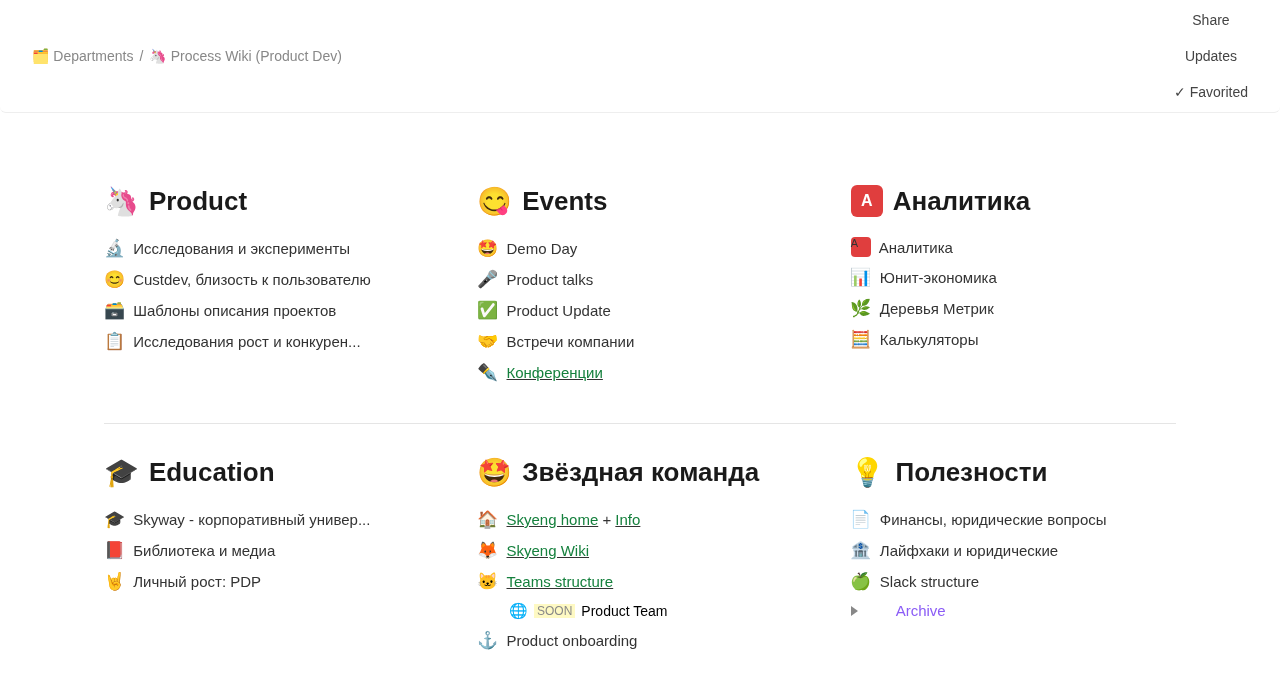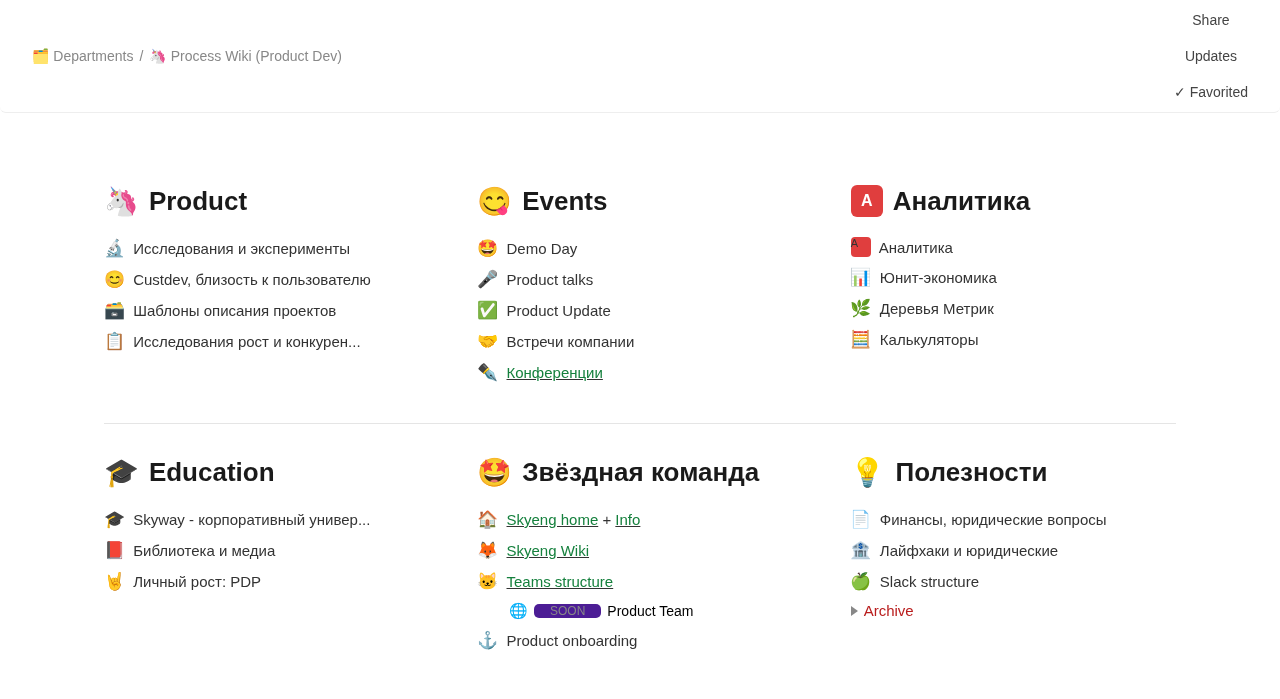--- a/index.html
+++ b/index.html
@@ -285,21 +285,21 @@
           <span class="item-emoji">🦊</span>
           <a class="underlined">Skyeng Wiki</a>
         </li>
         <li class="section-item">
           <span class="item-emoji">🐱</span>
           <a class="underlined">Teams structure</a>
         </li>
         <li class="section-item sub-item" style="padding-left:0;">
           <span style="width:26px;display:inline-block;"></span>
           <span class="item-emoji">🌐</span>
-          <span class="item-emoji" style="font-size:12px;background:#4c1d95;border-radius:5px;padding:0 16px;color:#888;">SOON</span>
+          <span class="item-emoji" style="font-size:12px;background:#fef9c3;border-radius:0;padding:0 3px;color:#888;">SOON</span>
           <span style="color:#000000;">Product Team</span>
         </li>
         <li class="section-item">
           <span class="item-emoji">⚓</span>
           <span>Product onboarding</span>
         </li>
       </ul>
     </div>
 
     <div class="section">
@@ -315,19 +315,19 @@
         <li class="section-item">
           <span class="item-emoji">🏦</span>
           <span>Лайфхаки и юридические</span>
         </li>
         <li class="section-item">
           <span class="item-emoji">🍏</span>
           <span>Slack structure</span>
         </li>
         <li class="section-item archive-item" style="cursor:pointer;">
           <span class="triangle"></span>
-          <span style="color:#b91c1c;">Archive</span>
+          <span style="color:#8b5cf6;margin-left:32px;">Archive</span>
         </li>
       </ul>
     </div>
 
   </div>
 </div>
 
 </body></html>

